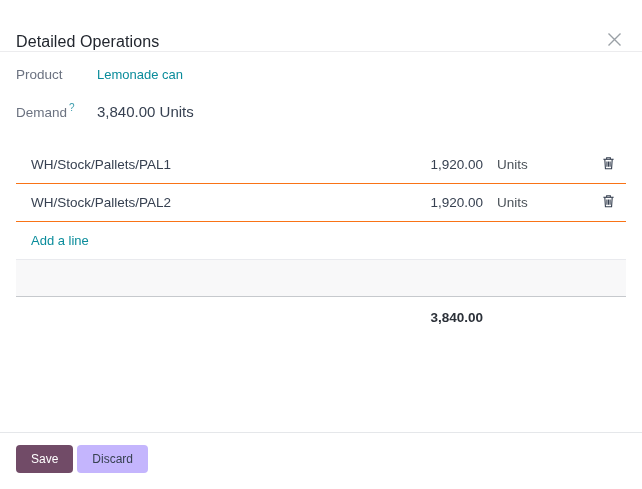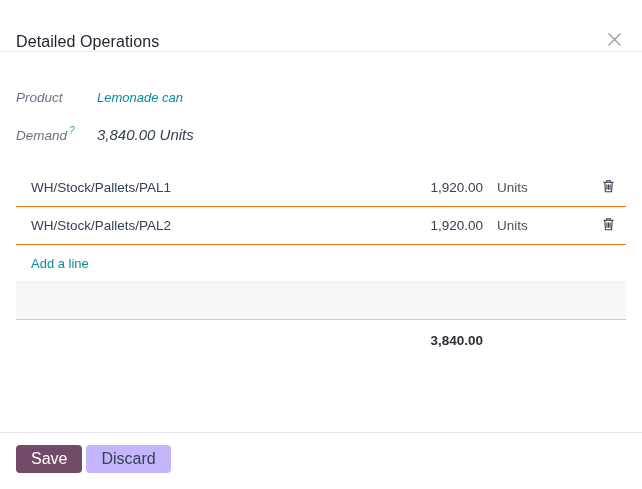--- a/index.html
+++ b/index.html
@@ -26,21 +26,21 @@
     font-size:16px; font-weight:500; color:#22262e; letter-spacing:0.1px;
   }
   .close-btn {
     background:none; border:none; cursor:pointer;
     width:24px; height:24px;
     display:flex; align-items:center; justify-content:center;
     color:#9aa0a6; padding:0;
   }
   
   .modal-body { padding:0 16px; flex:1 1 auto; }
-  .fields { margin-top:38px;font-style:italic; }
+  .fields { margin-top:15px; }
   .field-row { display:flex; align-items:baseline; margin-bottom:15px; min-height:20px; }
   .field-label {
     width:81px; flex:0 0 81px;
     color:#6b7280; font-size:13.5px;
   }
   .field-label sup { color:#3b9cad; font-size:10px; margin-left:2px; }
   .field-value { font-size:15px; color:#374151; }
   a.link { color:#0a8c9b; text-decoration:none; font-size:13px; cursor:pointer; }
   
   .op-table { margin-top:24px; font-size:13.5px; }
@@ -67,21 +67,21 @@
   .total-row { height:40px; font-weight:bold; color:#2b3038; }
   
   .modal-footer {
     margin-top:auto; flex:0 0 auto;
     border-top:1px solid #e5e7ea;
     padding:12px 16px 16px 16px;
     display:flex; gap:4px;
   }
   .btn {
     font-family:"Liberation Sans", sans-serif;
-    font-size:16px;
+    font-size:12px;
     border:none; border-radius:4px;
     padding:6px 15px; height:28px;
     cursor:pointer; line-height:1;
   }
   .btn-primary { background:#714B67; color:#ffffff; }
   .btn-secondary { background:#c4b5fd; color:#374151; }
 </style>
 </head>
 <body>
 

